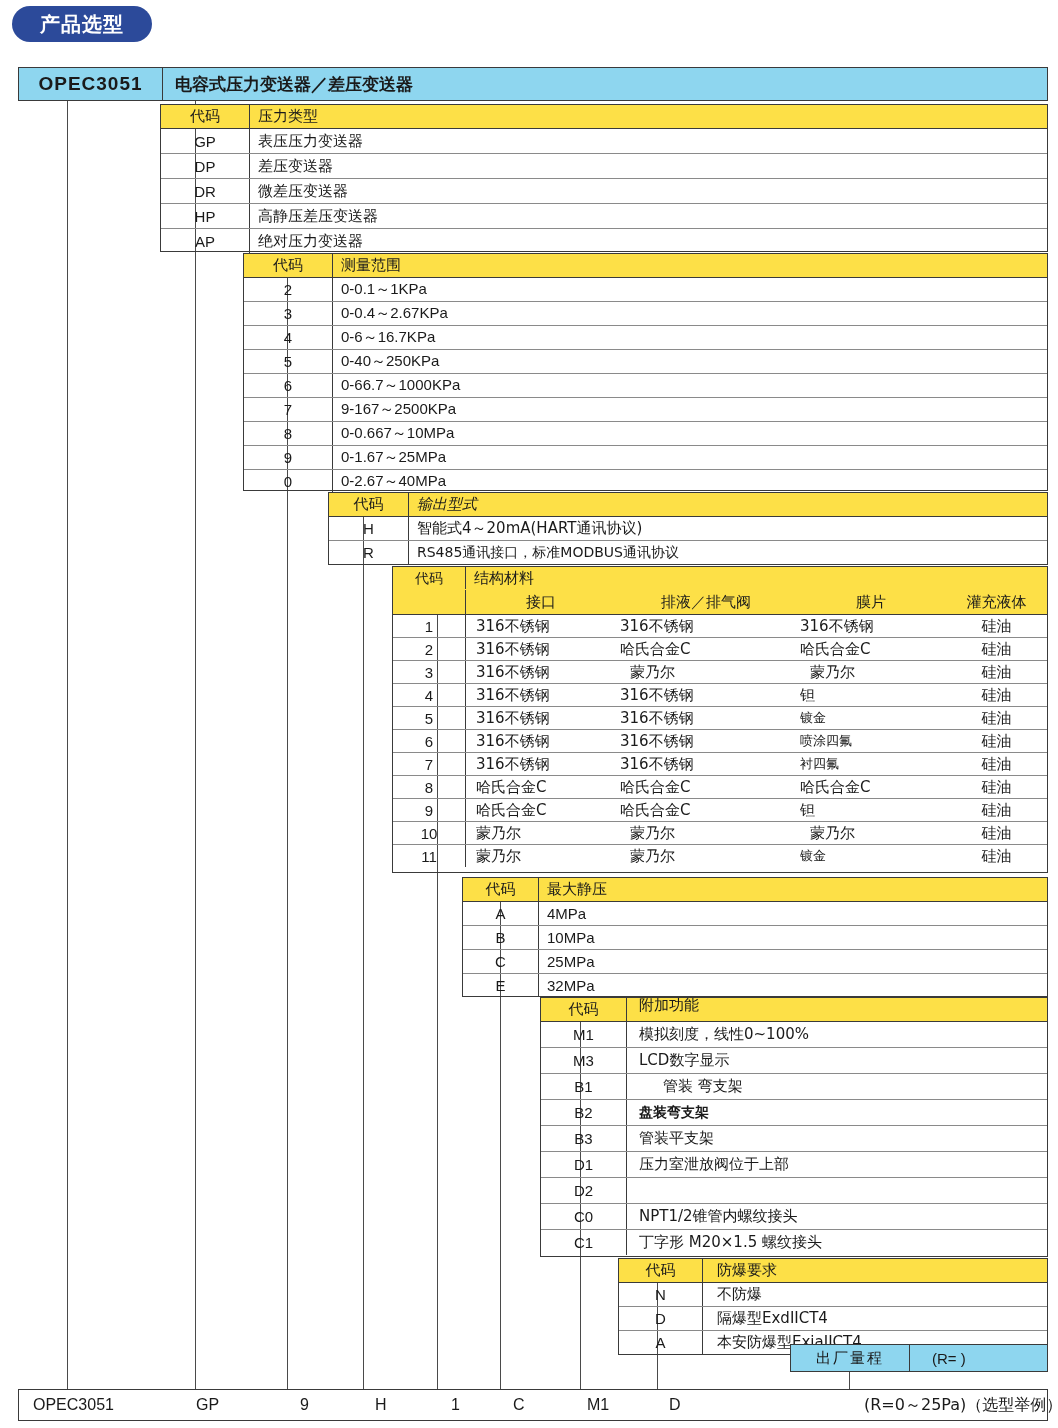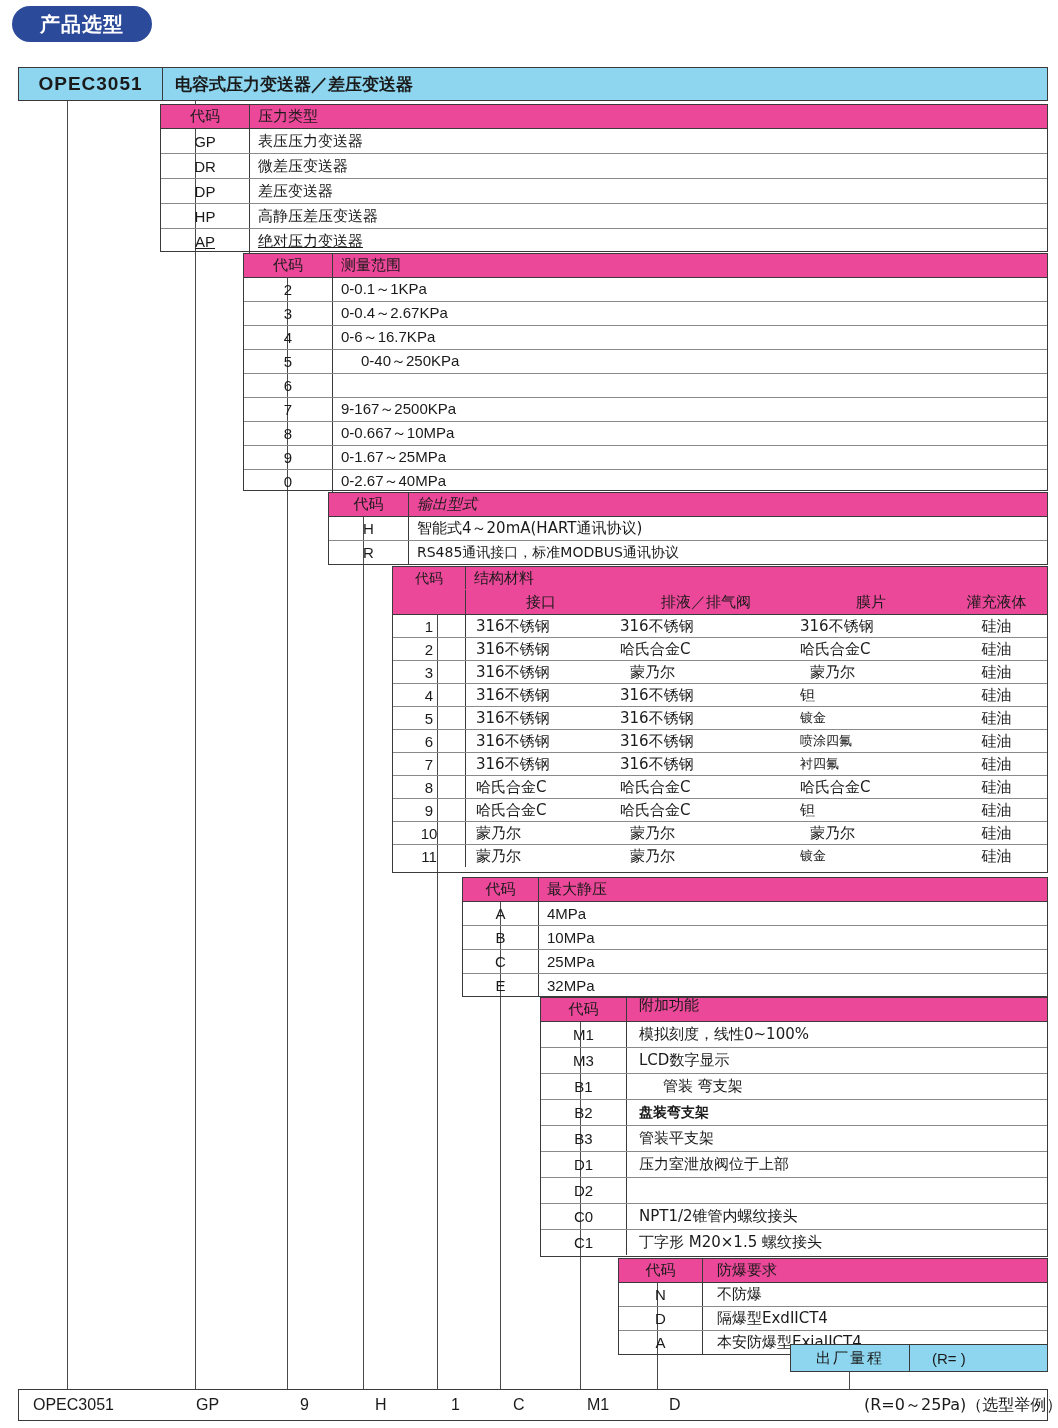--- a/index.html
+++ b/index.html
@@ -17,21 +17,21 @@
   }
   #title-badge .t{
     color:#ffffff;font-weight:bold;font-size:20px;letter-spacing:1px;
     font-family:"DejaVu Sans","Liberation Sans",sans-serif;
   }
 
   
   .block{position:absolute;box-sizing:border-box;border:1px solid #3a3a3a;}
   .row{display:flex;box-sizing:border-box;border-bottom:1px solid #8a8a8a;}
   .row.last{border-bottom:none;}
-  .row.hdr{background:#ec4899;border-bottom:1px solid #3a3a3a;}
+  .row.hdr{background:#fde047;border-bottom:1px solid #3a3a3a;}
   .cell{
     box-sizing:border-box;display:flex;align-items:center;
     font-size:15px;white-space:nowrap;overflow:hidden;
   }
   .cell.code{justify-content:center;border-right:1px solid #3a3a3a;}
   .cell.desc{justify-content:flex-start;padding-left:8px;}
   .cell.sub{border-right:none;}
   .hdr .cell{font-size:15px;}
   .cn{font-family:"DejaVu Sans","Liberation Sans",sans-serif;}
 
@@ -86,32 +86,32 @@
 <div class="block" style="left:160px;top:104px;width:888px;height:148px;">
   <div class="row hdr" style="height:24px;">
     <div class="cell code cn" style="width:89px;height:23px;">代码</div>
     <div class="cell desc cn" style="flex:1;height:23px;">压力类型</div>
   </div>
   <div class="row" style="height:25px;">
     <div class="cell code" style="width:89px;height:24px;">GP</div>
     <div class="cell desc cn" style="flex:1;height:24px;">表压压力变送器</div>
   </div>
   <div class="row" style="height:25px;">
+    <div class="cell code" style="width:89px;height:24px;">DP</div>
+    <div class="cell desc cn" style="flex:1;height:24px;">差压变送器</div>
+  </div>
+  <div class="row" style="height:25px;">
     <div class="cell code" style="width:89px;height:24px;">DR</div>
     <div class="cell desc cn" style="flex:1;height:24px;">微差压变送器</div>
-  </div>
-  <div class="row" style="height:25px;">
-    <div class="cell code" style="width:89px;height:24px;">DP</div>
-    <div class="cell desc cn" style="flex:1;height:24px;">差压变送器</div>
   </div>
   <div class="row" style="height:25px;">
     <div class="cell code" style="width:89px;height:24px;">HP</div>
     <div class="cell desc cn" style="flex:1;height:24px;">高静压差压变送器</div>
   </div>
-  <div class="row last" style="height:24px;text-decoration:underline;">
+  <div class="row last" style="height:24px;">
     <div class="cell code" style="width:89px;height:24px;">AP</div>
     <div class="cell desc cn" style="flex:1;height:24px;">绝对压力变送器</div>
   </div>
 </div>
 
 <div class="block" style="left:243px;top:253px;width:805px;height:238px;">
   <div class="row hdr" style="height:24px;">
     <div class="cell code cn" style="width:89px;height:23px;">代码</div>
     <div class="cell desc cn" style="flex:1;height:23px;">测量范围</div>
   </div>
@@ -122,24 +122,25 @@
   <div class="row" style="height:24px;">
       <div class="cell code" style="width:89px;height:23px;">3</div>
       <div class="cell desc" style="flex:1;height:23px;">0-0.4～2.67KPa</div>
     </div>
   <div class="row" style="height:24px;">
       <div class="cell code" style="width:89px;height:23px;">4</div>
       <div class="cell desc" style="flex:1;height:23px;">0-6～16.7KPa</div>
     </div>
   <div class="row" style="height:24px;">
       <div class="cell code" style="width:89px;height:23px;">5</div>
-      <div class="cell desc" style="flex:1;height:23px;margin-left:20px;">0-40～250KPa</div>
+      <div class="cell desc" style="flex:1;height:23px;">0-40～250KPa</div>
     </div>
   <div class="row" style="height:24px;">
       <div class="cell code" style="width:89px;height:23px;">6</div>
+      <div class="cell desc" style="flex:1;height:23px;">0-66.7～1000KPa</div>
     </div>
   <div class="row" style="height:24px;">
       <div class="cell code" style="width:89px;height:23px;">7</div>
       <div class="cell desc" style="flex:1;height:23px;">9-167～2500KPa</div>
     </div>
   <div class="row" style="height:24px;">
       <div class="cell code" style="width:89px;height:23px;">8</div>
       <div class="cell desc" style="flex:1;height:23px;">0-0.667～10MPa</div>
     </div>
   <div class="row" style="height:24px;">

